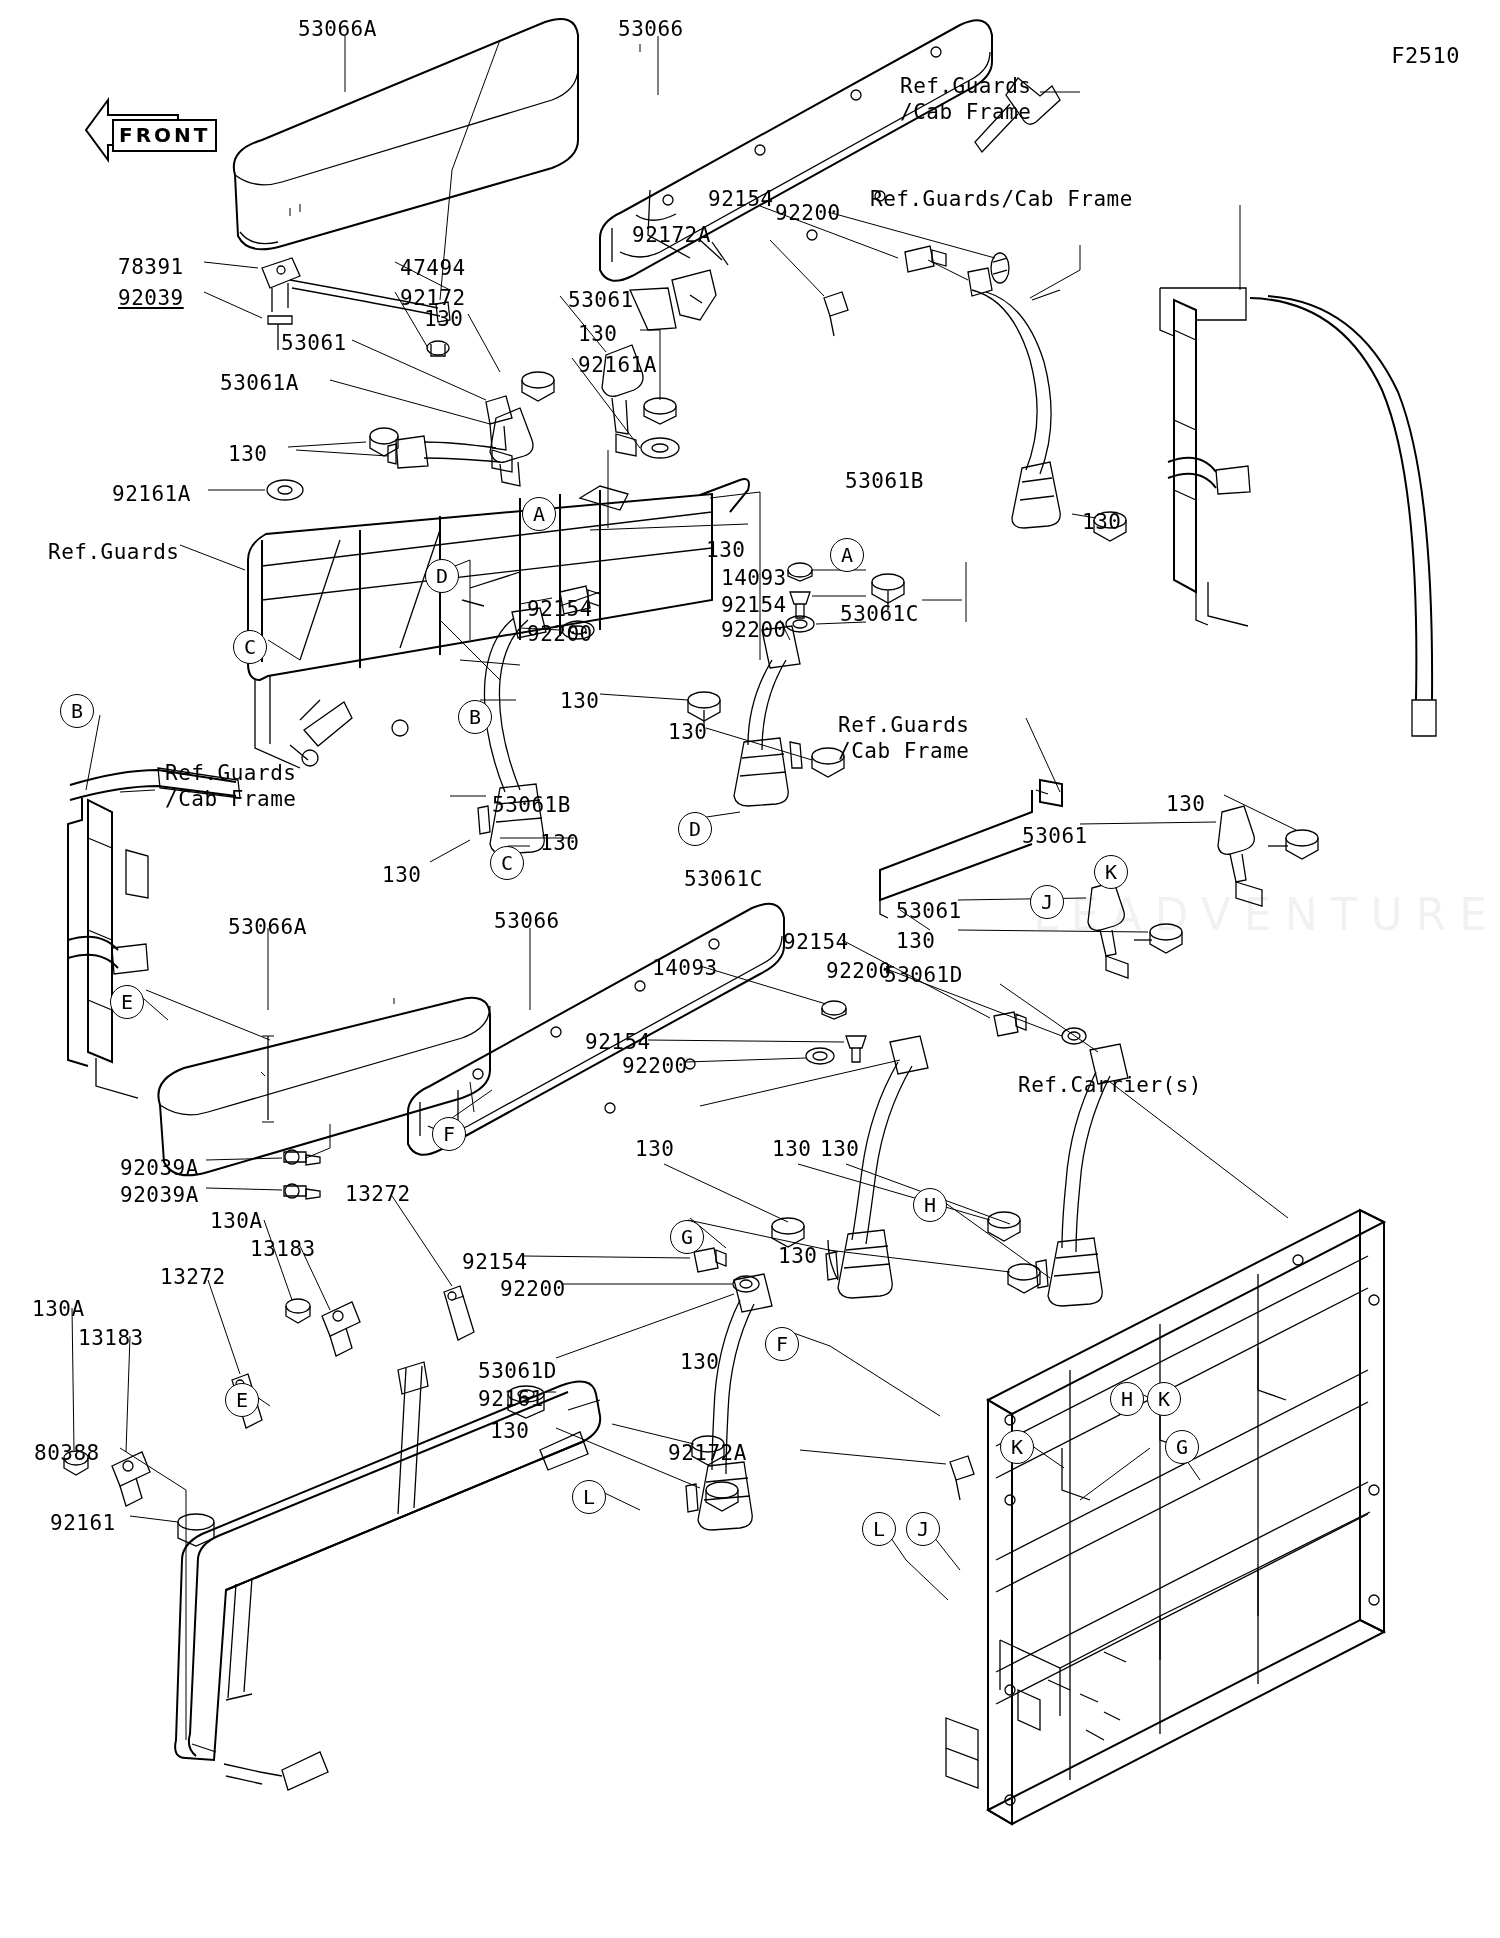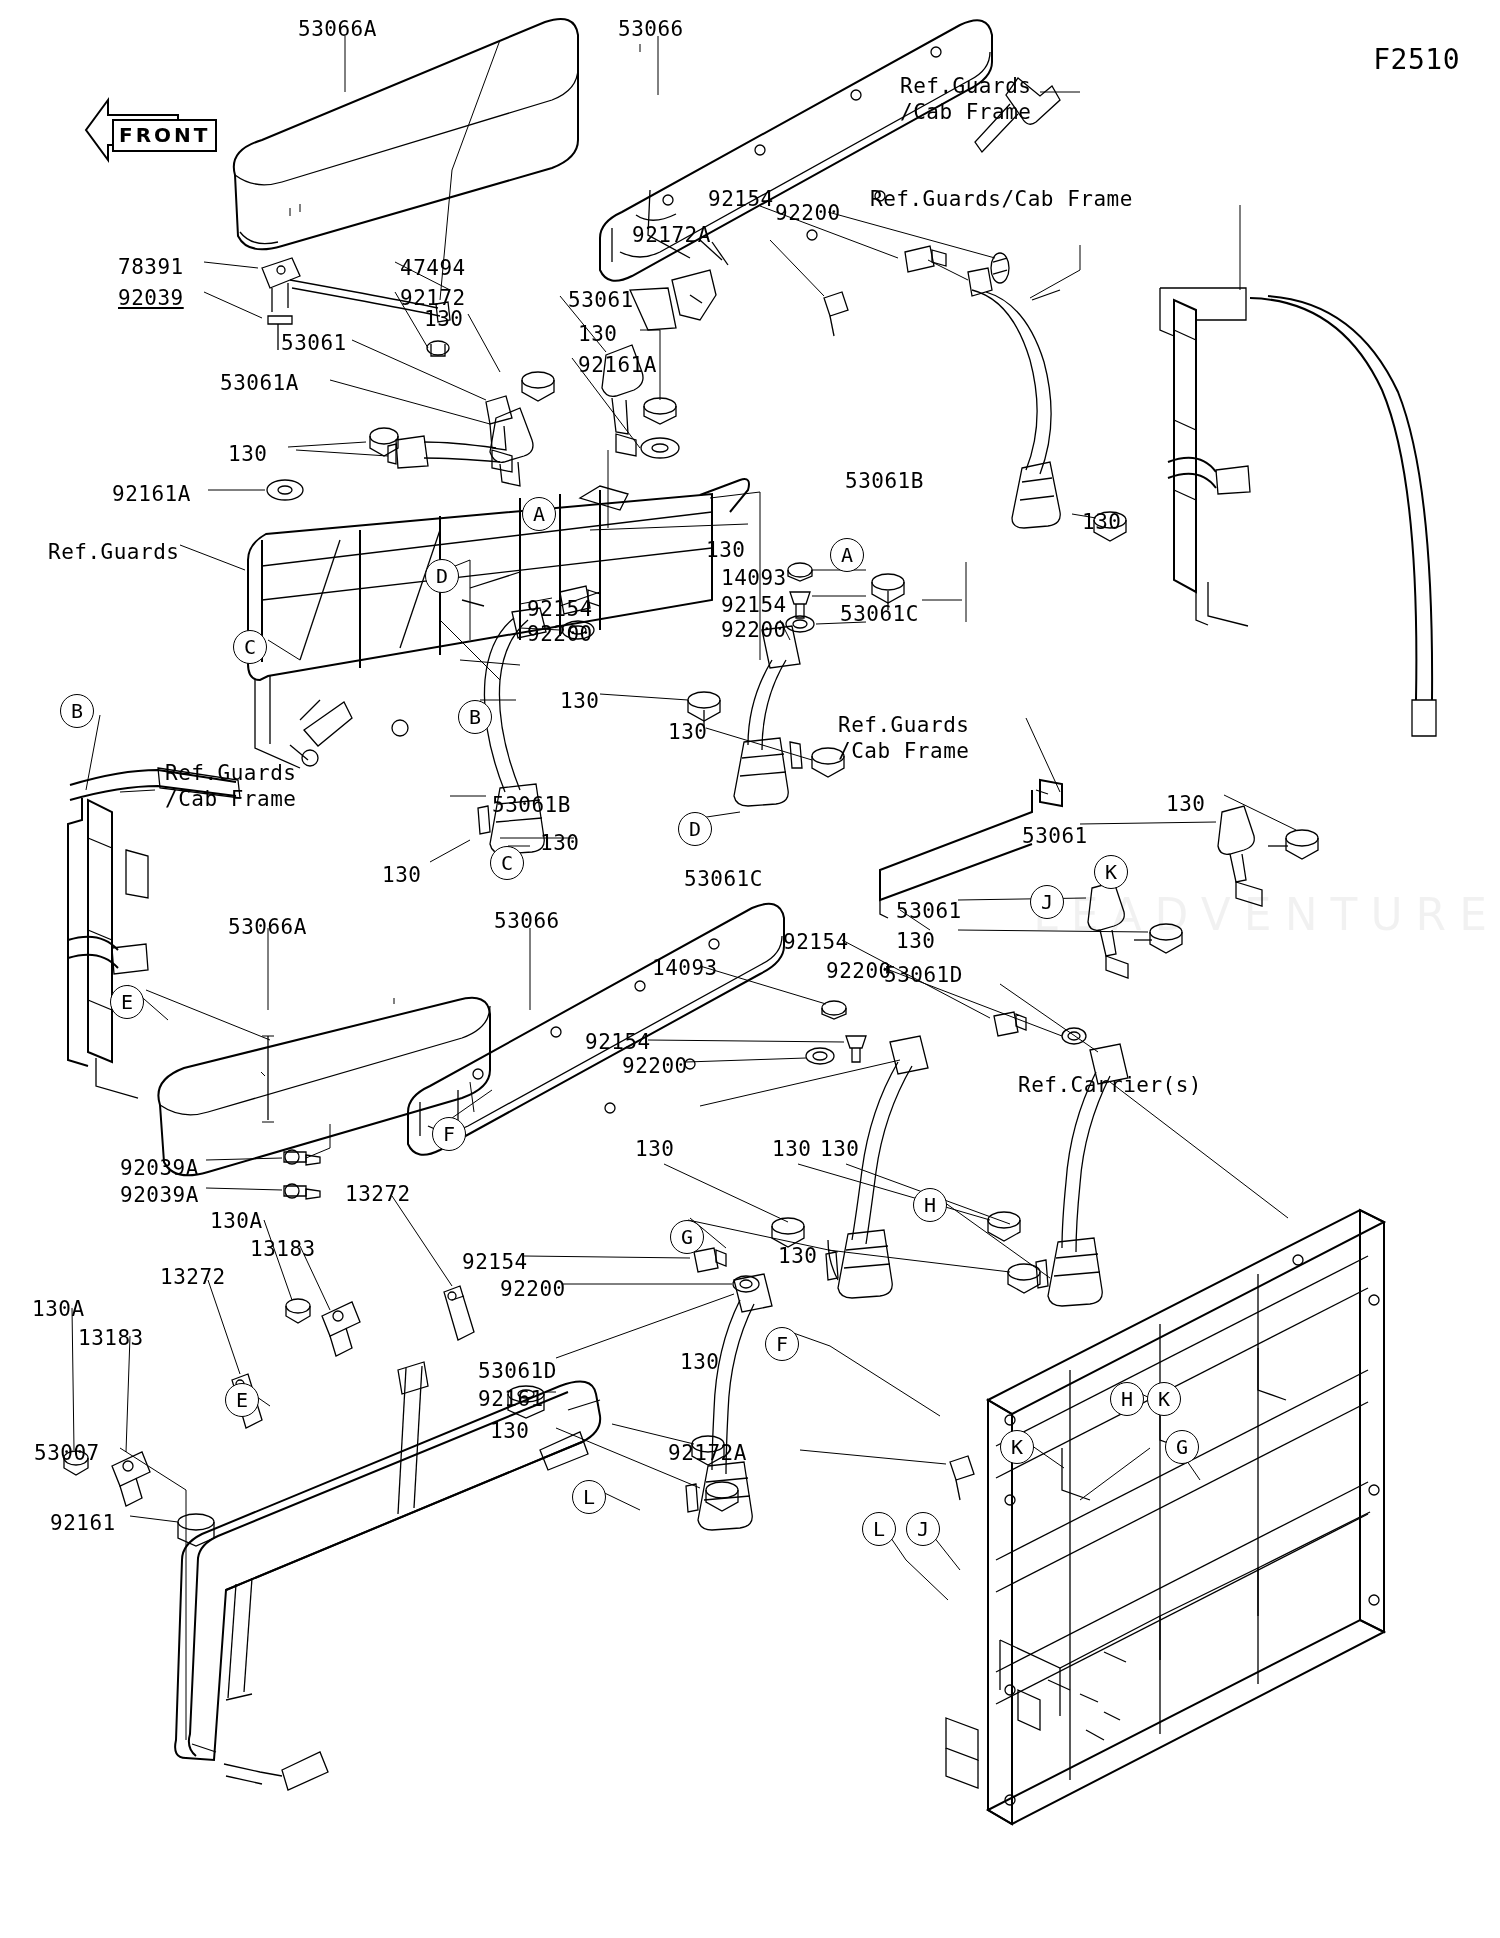--- a/index.html
+++ b/index.html
@@ -65,21 +65,21 @@
     width: 100%;
     text-align: center;
     bottom: 8px;
     font-family: "DejaVu Sans", sans-serif;
     font-size: 19px;
   }
   .sheetcode {
     position: absolute;
     right: 40px;
     top: 42px;
-    font-size: 28px;
+    font-size: 22px;
   }
   .watermark {
     position: absolute;
     left: 0; top: 0;
     width: 100%; height: 100%;
     display: flex;
     align-items: center;
     justify-content: flex-end;
     pointer-events: none;
   }
@@ -794,21 +794,21 @@
       <div class="lbl" style="left: 160px; top: 1264px;">13272</div>
       <div class="lbl" style="left: 462px; top: 1249px;">92154</div>
       <div class="lbl" style="left: 500px; top: 1276px;">92200</div>
       <div class="lbl" style="left: 778px; top: 1243px;">130</div>
       <div class="lbl" style="left: 32px; top: 1296px;">130A</div>
       <div class="lbl" style="left: 78px; top: 1325px;">13183</div>
       <div class="lbl" style="left: 478px; top: 1358px;">53061D</div>
       <div class="lbl" style="left: 680px; top: 1349px;">130</div>
       <div class="lbl" style="left: 478px; top: 1386px;">92161</div>
       <div class="lbl" style="left: 490px; top: 1418px;">130</div>
-      <div class="lbl" style="left: 34px; top: 1440px;">53007</div>
+      <div class="lbl" style="left: 34px; top: 1440px;">80388</div>
       <div class="lbl" style="left: 668px; top: 1440px;">92172A</div>
       <div class="lbl" style="left: 50px; top: 1510px;">92161</div>
     </div>
   <div id="bubbles-layer">
       <div class="circ" style="left: 522px; top: 497px;">A</div>
       <div class="circ" style="left: 830px; top: 538px;">A</div>
       <div class="circ" style="left: 425px; top: 559px;">D</div>
       <div class="circ" style="left: 233px; top: 630px;">C</div>
       <div class="circ" style="left: 458px; top: 700px;">B</div>
       <div class="circ" style="left: 60px; top: 694px;">B</div>

